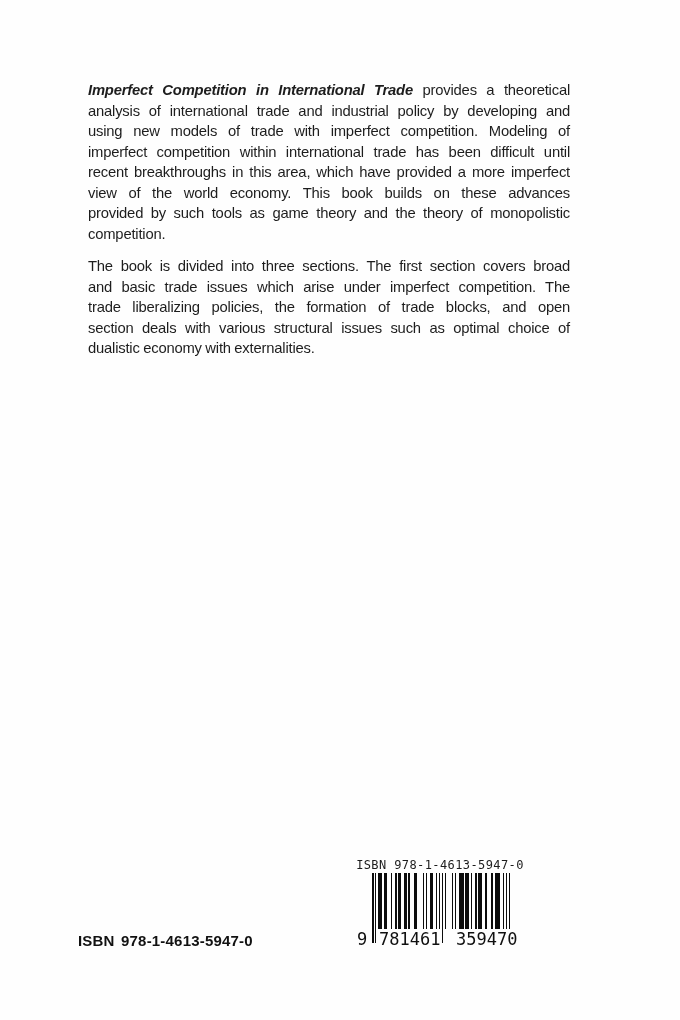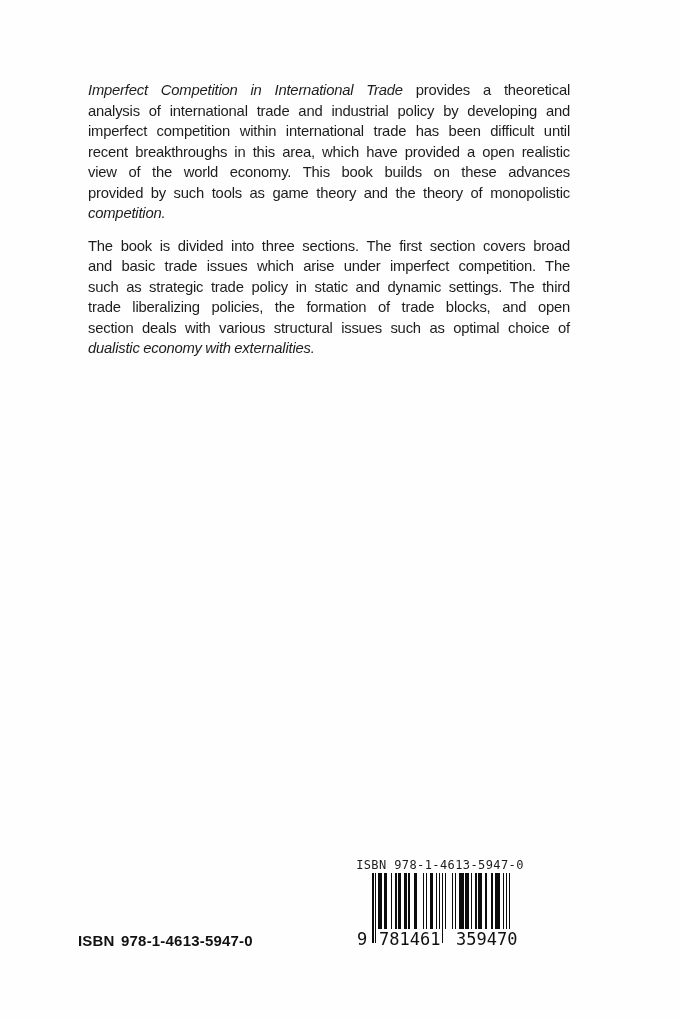--- a/index.html
+++ b/index.html
@@ -13,22 +13,22 @@
     margin:0 auto;
   }
   
   .blurb{
     position:absolute;left:88px;top:80px;width:482px;
     font-size:14.8px;line-height:20.5px;
     letter-spacing:-0.2px;word-spacing:-0.4px;
   }
   .para + .para{margin-top:12px;}
   .line{text-align:justify;text-align-last:justify;}
-  .line.last{text-align-last:left;font-style:italic;}
-  .line em{font-style:italic;}
+  .line.last{text-align-last:left;}
+  .line em{font-style:italic;font-weight:bold;}
   
   .barcode{position:absolute;left:355px;top:858px;width:170px;height:112px;}
   .bc-label{
     font-family:"DejaVu Sans Mono",monospace;
     font-size:12px;line-height:14px;letter-spacing:0.4px;
     text-align:center;color:#1c1c1c;white-space:nowrap;
   }
   .bc-svg{display:block;margin:1px 0 0 17px;}
   .bc-digits{
     position:absolute;left:0;top:71px;width:170px;height:22px;
@@ -49,30 +49,30 @@
 </style>
 </head>
 <body>
 
 <div class="page">
 
   <section class="blurb">
     <div class="para">
       <div class="line"><em>Imperfect Competition in International Trade</em><span> provides a theoretical</span></div>
       <div class="line">analysis of international trade and industrial policy by developing and</div>
+      <div class="line">using new models of trade with imperfect competition. Modeling of</div>
       <div class="line">imperfect competition within international trade has been difficult until</div>
-      <div class="line">recent breakthroughs in this area, which have provided a open realistic</div>
+      <div class="line">recent breakthroughs in this area, which have provided a more imperfect</div>
       <div class="line">view of the world economy. This book builds on these advances</div>
       <div class="line">provided by such tools as game theory and the theory of monopolistic</div>
       <div class="line last">competition.</div>
     </div>
     <div class="para">
       <div class="line">The book is divided into three sections. The first section covers broad</div>
       <div class="line">and basic trade issues which arise under imperfect competition. The</div>
-      <div class="line">such as strategic trade policy in static and dynamic settings. The third</div>
       <div class="line">trade liberalizing policies, the formation of trade blocks, and open</div>
       <div class="line">section deals with various structural issues such as optimal choice of</div>
       <div class="line last">dualistic economy with externalities.</div>
     </div>
   </section>
 
   <div class="barcode">
     <div class="bc-label">ISBN 978-1-4613-5947-0</div>
     <svg id="bc-bars" class="bc-svg" width="138" height="70" viewBox="0 0 95 70" preserveAspectRatio="none" shape-rendering="crispEdges">
         <rect x="0" y="0" width="1.04" height="70" fill="#0c0c0c"></rect>

